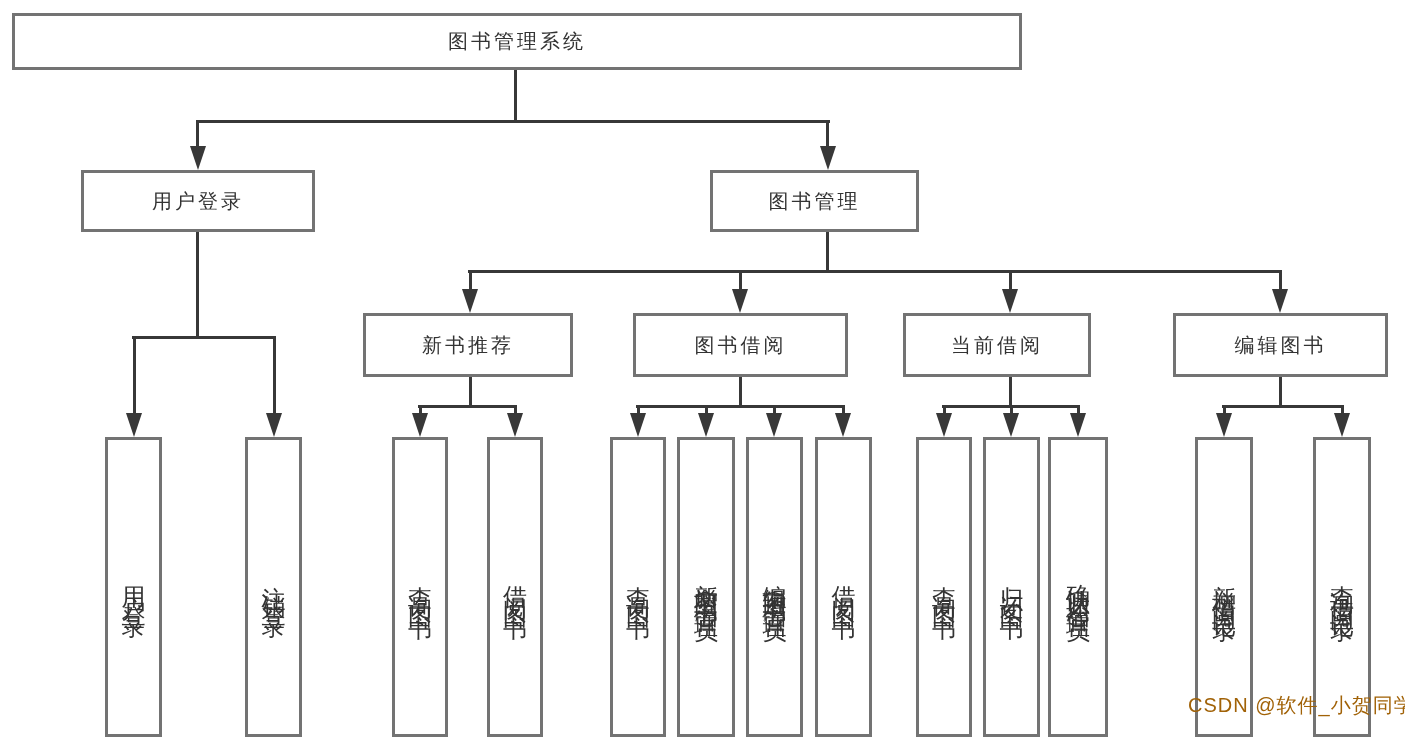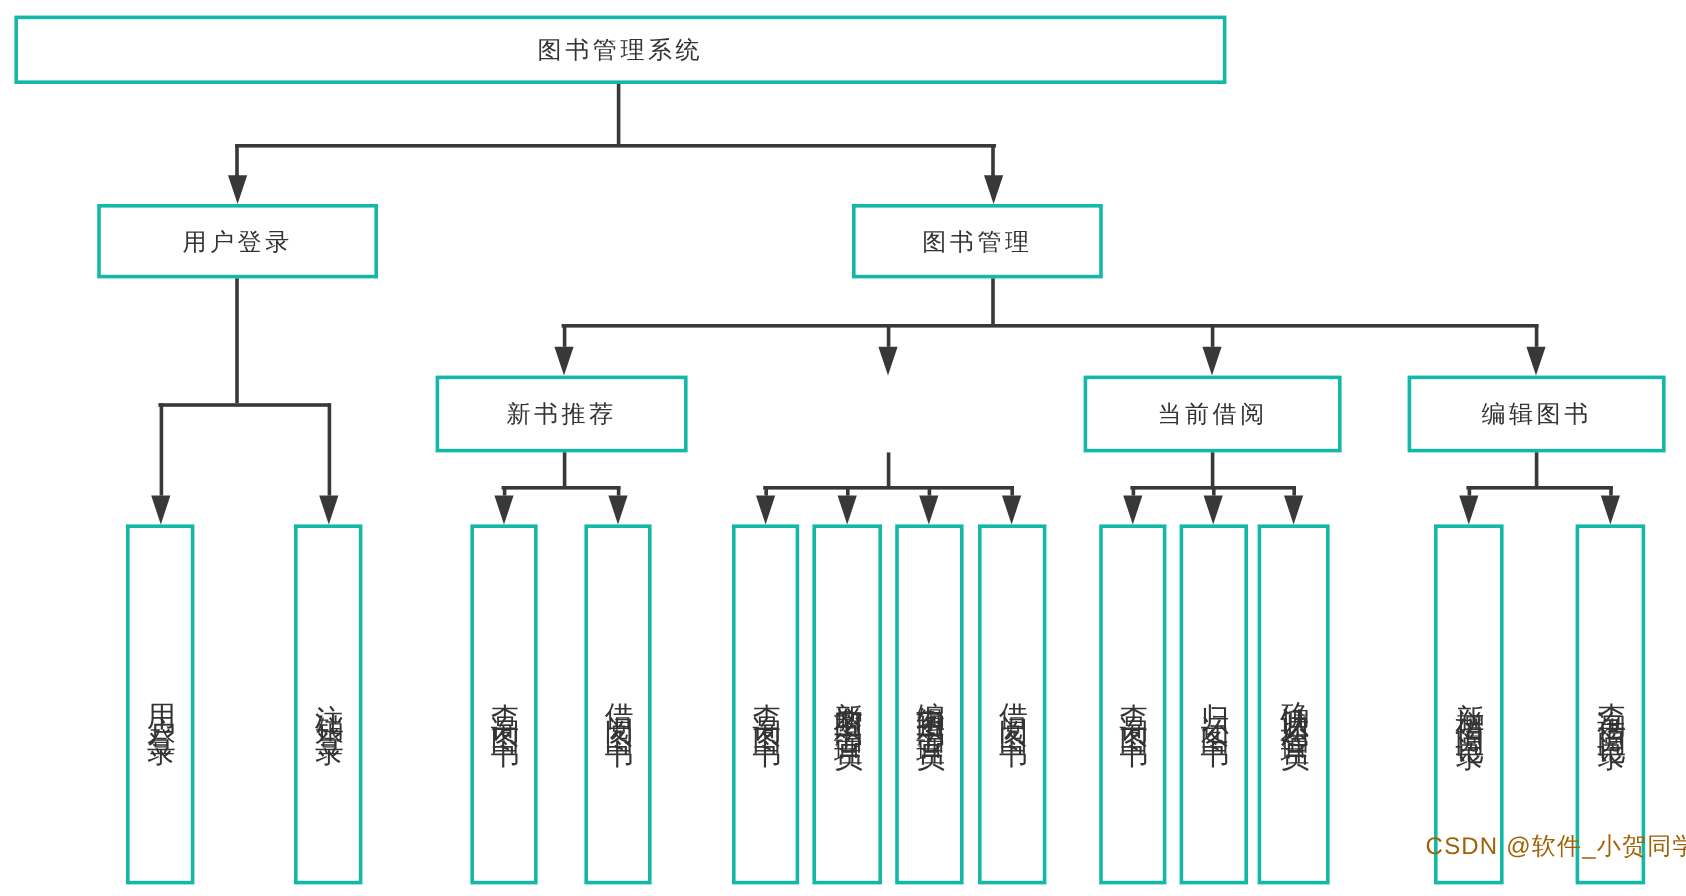--- a/index.html
+++ b/index.html
@@ -1,21 +1,21 @@
 <!DOCTYPE html>
 <html><head>
 <meta charset="utf-8">
 <style>
   html,body{margin:0;padding:0;background:#fff;}
   .canvas{
     position:relative;width:1405px;height:747px;background:#ffffff;
     font-family:"Liberation Sans","DejaVu Sans",sans-serif;overflow:hidden;color:#333;
   }
   .box{
-    position:absolute;background:#fff;border:3px solid #14b8a6;box-sizing:border-box;
+    position:absolute;background:#fff;border:3px solid #737373;box-sizing:border-box;
     display:flex;align-items:center;justify-content:center;color:#333333;
   }
   .hlabel{font-size:20px;letter-spacing:3px;white-space:nowrap;}
   .leaf{
     top:437px;height:300px;
     writing-mode:vertical-rl;text-orientation:mixed;
     font-size:24px;letter-spacing:10px;line-height:1;
   }
   .leaf.mid{letter-spacing:7px;}
   .leaf.long{letter-spacing:5px;}
@@ -59,21 +59,22 @@
   <div class="line" style="left:469px;top:270px;width:3px;height:19px"></div>
   <div class="ahead" style="left:462px;top:289px"></div>
   <div class="line" style="left:739px;top:270px;width:3px;height:19px"></div>
   <div class="ahead" style="left:732px;top:289px"></div>
   <div class="line" style="left:1009px;top:270px;width:3px;height:19px"></div>
   <div class="ahead" style="left:1002px;top:289px"></div>
   <div class="line" style="left:1279px;top:270px;width:3px;height:19px"></div>
   <div class="ahead" style="left:1272px;top:289px"></div>
 
   <div class="box hlabel" style="left:363px;top:313px;width:210px;height:64px">新书推荐</div>
-  <div class="box hlabel" style="left:903px;top:313px;width:215px;height:64px">当前借阅</div>
+  <div class="box hlabel" style="left:633px;top:313px;width:215px;height:64px">图书借阅</div>
+  <div class="box hlabel" style="left:903px;top:313px;width:188px;height:64px">当前借阅</div>
   <div class="box hlabel" style="left:1173px;top:313px;width:215px;height:64px">编辑图书</div>
 
   <div class="line" style="left:469px;top:377px;width:3px;height:28px"></div>
   <div class="line" style="left:418px;top:405px;width:99px;height:3px"></div>
   <div class="line" style="left:419px;top:405px;width:3px;height:8px"></div>
   <div class="ahead" style="left:412px;top:413px"></div>
   <div class="line" style="left:514px;top:405px;width:3px;height:8px"></div>
   <div class="ahead" style="left:507px;top:413px"></div>
 
   <div class="line" style="left:739px;top:377px;width:3px;height:28px"></div>

